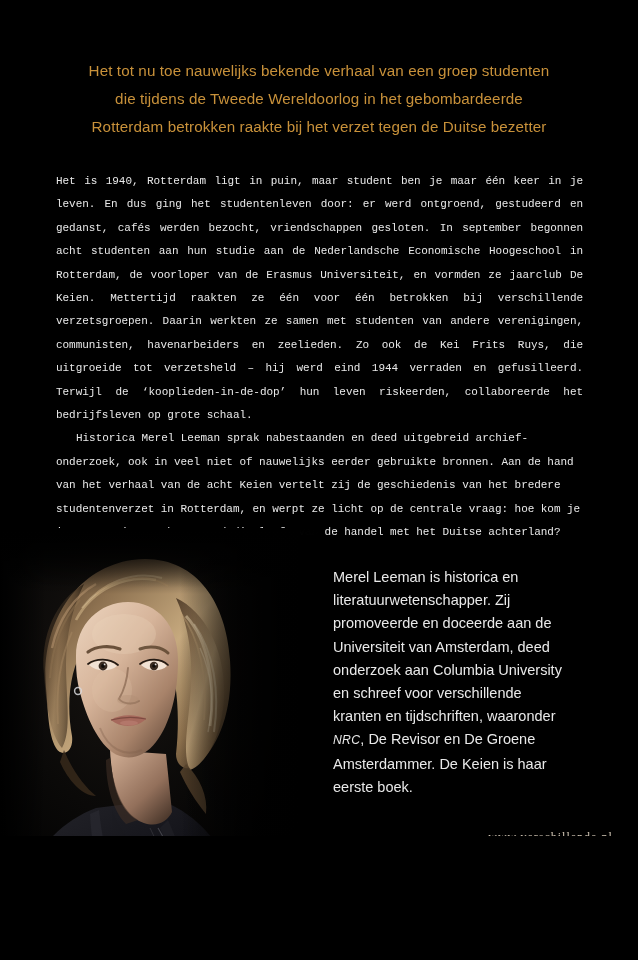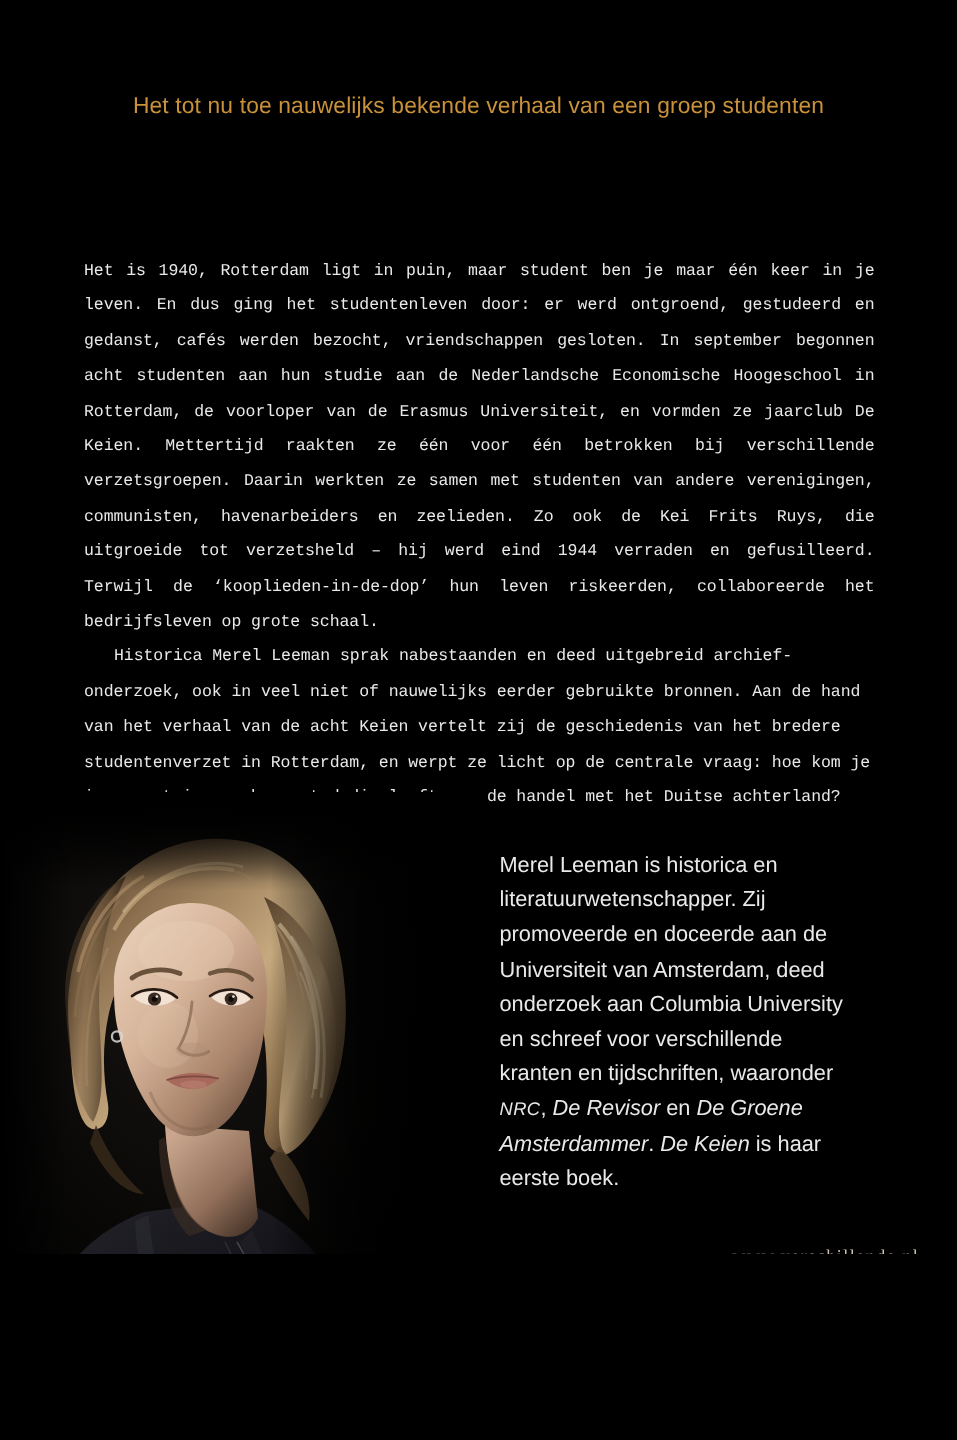--- a/index.html
+++ b/index.html
@@ -96,21 +96,21 @@
     left: 333px;
     top: 566px;
     width: 230px;
     color: #e9e9e9;
     font-size: 14.5px;
     line-height: 23.2px;
     font-family: "Liberation Sans", sans-serif;
   }
   .bio p { margin: 0; }
   .bio .name { font-weight: normal; }
-  .bio .ital { font-style: italic; }
+  .bio .ital { }
   .bio .smallcaps {
     font-style: italic;
     font-size: 12.2px;
     letter-spacing: 0.3px;
     margin-top: 20px;
   }
 
   
   .website {
     position: absolute;
@@ -154,20 +154,22 @@
     white-space: pre;
   }
 </style>
 </head>
 <body>
 
 <div class="cover">
 
   <div class="tagline">
     <span class="tl">Het tot nu toe nauwelijks bekende verhaal van een groep studenten</span>
+    <span class="tl">die tijdens de Tweede Wereldoorlog in het gebombardeerde</span>
+    <span class="tl">Rotterdam betrokken raakte bij het verzet tegen de Duitse bezetter</span>
   </div>
 
   <div class="blurb">
     <p>Het is 1940, Rotterdam ligt in puin, maar student ben je maar één keer in je leven. En dus ging het studentenleven door: er werd ontgroend, gestudeerd en gedanst, cafés werden bezocht, vriendschappen gesloten. In september begonnen acht studenten aan hun studie aan de Nederlandsche Economische Hoogeschool in Rotterdam, de voorloper van de Erasmus Universiteit, en vormden ze jaarclub De Keien. Mettertijd raakten ze één voor één betrokken bij verschillende verzetsgroepen. Daarin werkten ze samen met studenten van andere verenigingen, communisten, havenarbeiders en zeelieden. Zo ook de Kei Frits Ruys, die uitgroeide tot verzetsheld – hij werd eind 1944 verraden en gefusilleerd. Terwijl de ‘kooplieden-in-de-dop’ hun leven riskeerden, collaboreerde het bedrijfsleven op grote schaal.</p>
     <p class="indent last">Historica Merel Leeman sprak nabestaanden en deed uitgebreid archief-onderzoek, ook in veel niet of nauwelijks eerder gebruikte bronnen. Aan de hand van het verhaal van de acht Keien vertelt zij de geschiedenis van het bredere studentenverzet in Rotterdam, en werpt ze licht op de centrale vraag: hoe kom je in verzet in een havenstad die leeft van de handel met het Duitse achterland?</p>
   </div>
 
   <div class="photo-wrap">
     <svg width="300" height="432" viewBox="0 0 300 432" xmlns="http://www.w3.org/2000/svg">
       <defs>

